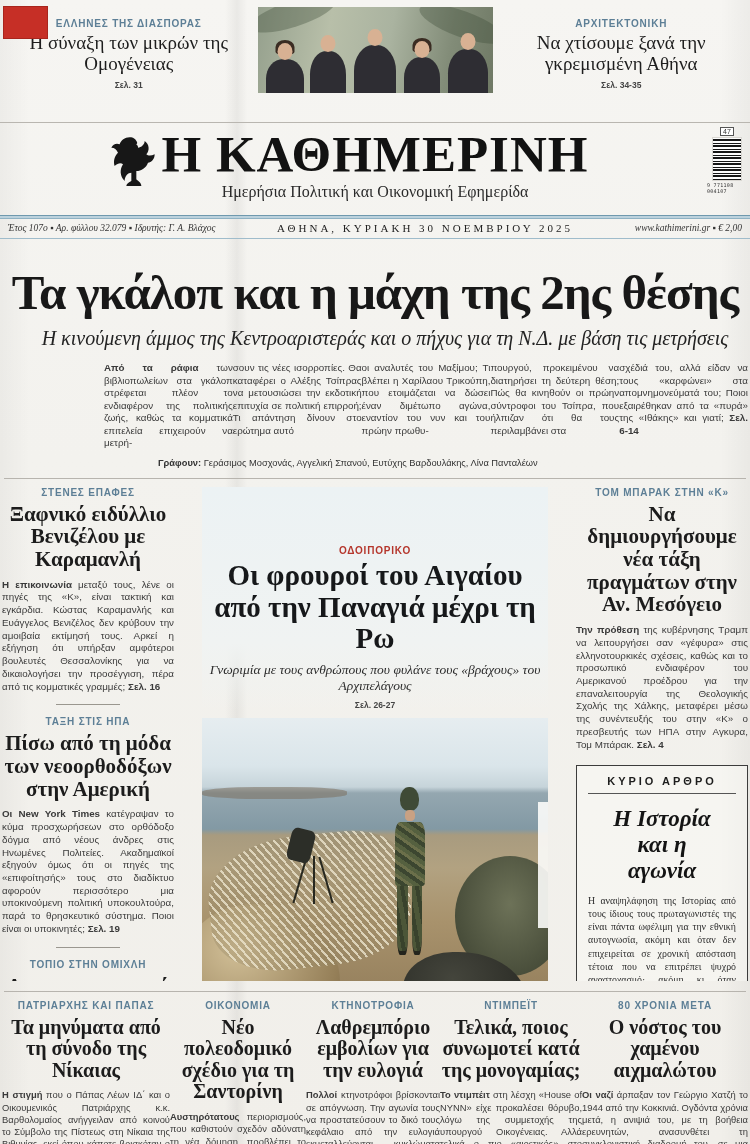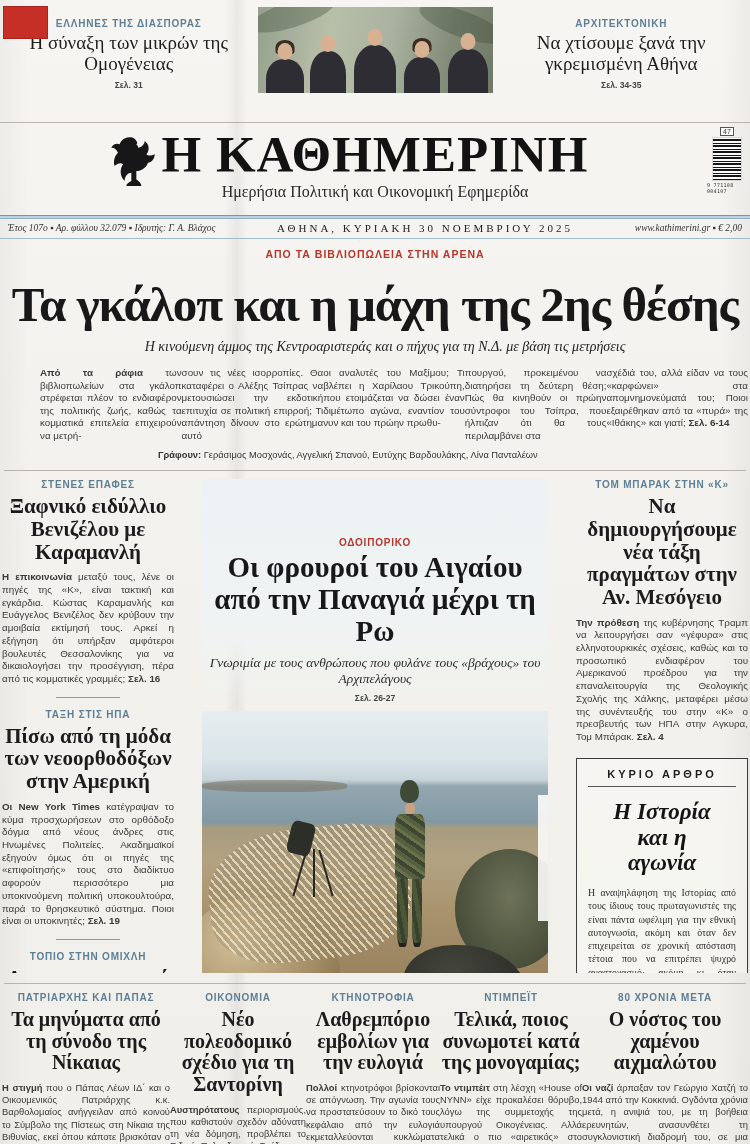--- a/index.html
+++ b/index.html
@@ -47,22 +47,22 @@
   
   .blue-band { height:4px; background:#bcd2dd; border-top:1.5px solid #6f99ae; border-bottom:1px solid #8fb2c4; }
   .dateline-row { display:flex; justify-content:space-between; align-items:center; padding:3px 8px 4px; border-bottom:1px solid #9fbccb; }
   .issue-info, .site-price { font-style:italic; font-size:9.5px; color:#333; }
   .dateline { font-size:11px; letter-spacing:3px; color:#222; font-weight:500; }
 
   
   .lead-story { padding-top:9px; }
   .lead-story .kicker { font-size:10.5px; letter-spacing:1px; }
   .lead-headline { font-size:49px; line-height:1.02; text-align:center; font-weight:600; color:#181818; letter-spacing:-1px; margin-top:20px; }
-  .lead-deck { font-style:italic; font-size:14px; text-align:center; color:#232323; margin-top:9px;padding-left:20px; }
-  .lead-cols { display:flex; margin:12px 2px 0 40px; }
+  .lead-deck { font-style:italic; font-size:20px; text-align:center; color:#232323; margin-top:9px;padding-left:20px; }
+  .lead-cols { display:flex; margin:12px 2px 0 104px; }
   .lead-col { flex:1; font-size:9.8px; line-height:1.28; color:#3a3a3a; text-align:justify; font-family:"Liberation Sans",sans-serif; }
   .byline { margin:8px 0 0 158px; font-size:9.3px; font-family:"Liberation Sans",sans-serif; color:#333; }
   .rule { border:none; border-top:1px solid #b7b4ae; margin:10px 4px 0; }
 
   
   .middle { display:flex; gap:28px; padding:8px 2px 0 2px; height:502px; overflow:hidden; }
   .col-left, .col-right { width:172px; flex:none; }
   .col-center { flex:1; }
   .article .headline { font-size:21px; line-height:1.08; text-align:center; font-weight:600; color:#1c1c1c; margin:5px 2px 8px; }
   .article .body { font-size:9.8px; line-height:1.3; color:#3a3a3a; text-align:justify; font-family:"Liberation Sans",sans-serif; }
@@ -176,21 +176,20 @@
   </div>
 
   <div class="blue-band"></div>
   <div class="dateline-row">
     <span class="issue-info">Έτος 107ο ▪ Αρ. φύλλου 32.079 ▪ Ιδρυτής: Γ. Α. Βλάχος</span>
     <span class="dateline">ΑΘΗΝΑ, ΚΥΡΙΑΚΗ 30 ΝΟΕΜΒΡΙΟΥ 2025</span>
     <span class="site-price">www.kathimerini.gr ▪ € 2,00</span>
   </div>
 
   <section class="lead-story">
-    <div class="kicker red">ΑΠΟ ΤΑ ΒΙΒΛΙΟΠΩΛΕΙΑ ΣΤΗΝ ΑΡΕΝΑ</div>
     <h1 class="lead-headline">Τα γκάλοπ και η μάχη της 2ης θέσης</h1>
     <div class="lead-deck">Η κινούμενη άμμος της Κεντροαριστεράς και ο πήχυς για τη Ν.Δ. με βάση τις μετρήσεις</div>
     <div class="lead-cols">
       <div class="lead-col"><b>Από τα ράφια</b> <span>των βιβλιοπωλείων στα γκάλοπ στρέφεται πλέον το ενδιαφέρον της πολιτικής ζωής, καθώς τα κομματικά επιτελεία επιχειρούν να μετρή-</span></div>
       <div class="lead-col">σουν τις νέες ισορροπίες. Θα καταφέρει ο Αλέξης Τσίπρας να μετουσιώσει την εκδοτική επιτυχία σε πολιτική επιρροή; Τι απάντηση δίνουν στο ερώτημα αυτό</div>
       <div class="lead-col">οι αναλυτές του Μαξίμου; Τι βλέπει η Χαρίλαου Τρικούπη, που ετοιμάζεται να δώσει έναν διμέτωπο αγώνα, εναντίον του νυν και του πρώην πρωθυ-</div>
       <div class="lead-col">πουργού, προκειμένου να διατηρήσει τη δεύτερη θέση; Πώς θα κινηθούν οι πρώην σύντροφοι του Τσίπρα, που ήλπιζαν ότι θα τους περιλαμβάνει στα</div>
       <div class="lead-col"><span>σχέδιά του, αλλά είδαν να τους «καρφώνει» στα απομνημονεύματά του; Ποιοι εξαιρέθηκαν από τα «πυρά» της «Ιθάκης» και γιατί;</span> <b>Σελ. 6-14</b></div>
     </div>
     <div class="byline"><b>Γράφουν:</b> <span>Γεράσιμος Μοσχονάς, Αγγελική Σπανού, Ευτύχης Βαρδουλάκης, Λίνα Πανταλέων</span></div>

